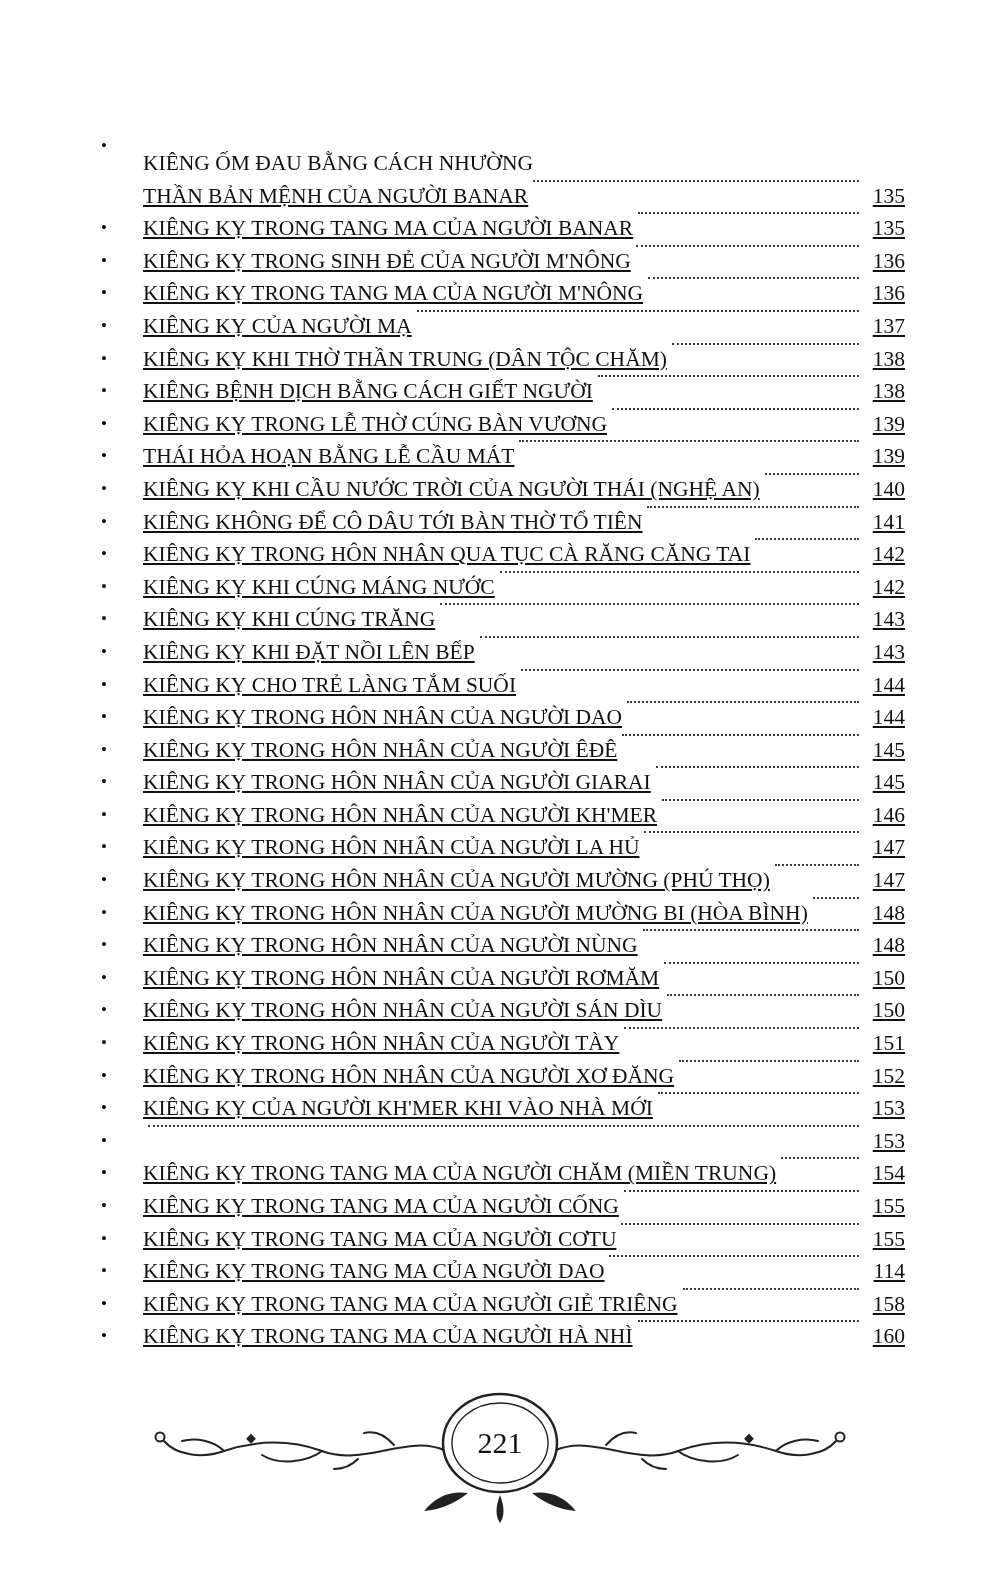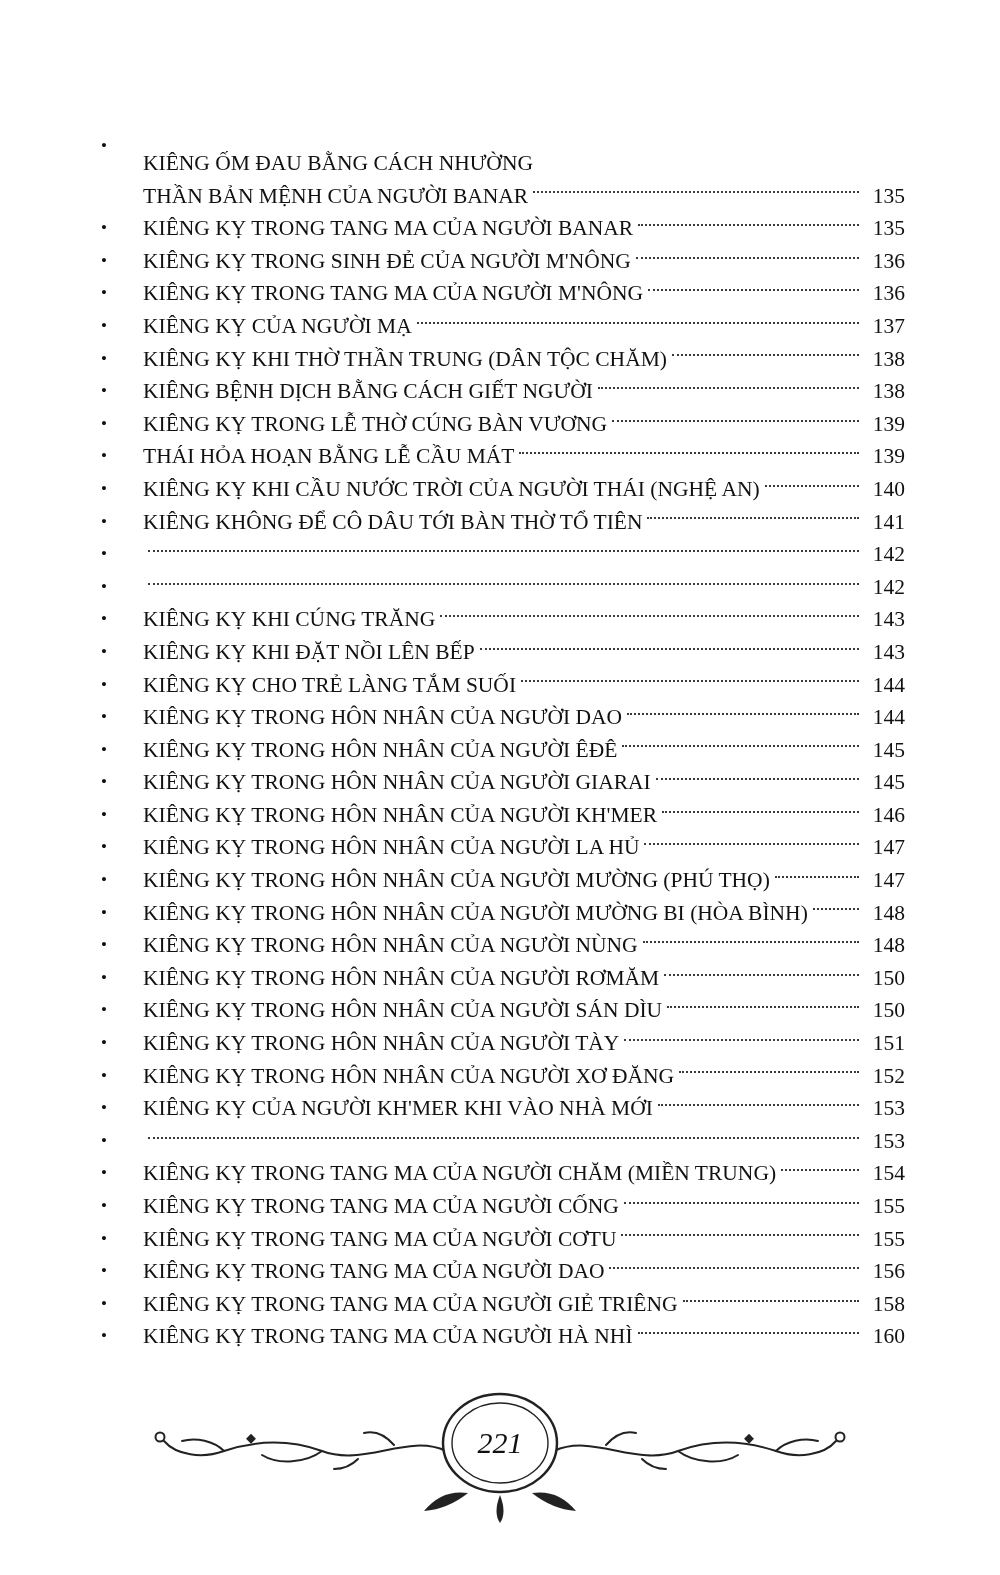--- a/index.html
+++ b/index.html
@@ -38,21 +38,22 @@
     color: #111;
   }
   .body { flex: 1 1 auto; min-width: 0; }
   .pre {
     line-height: 32.6px;
     white-space: nowrap;
     margin-top: 17px;
   }
   .dotrow {
     display: flex;
-    align-items: center;
+    align-items: flex-start;
+    text-decoration: underline;
   }
   .title {
     flex: 0 1 auto;
     white-space: nowrap;
     line-height: 32.6px;
   }
   .leader {
     flex: 1 1 auto;
     min-width: 14px;
     border-bottom: 2.4px dotted #3a3a3a;
@@ -61,21 +62,20 @@
   .pagenum {
     flex: 0 0 auto;
     min-width: 42px;
     text-align: right;
     line-height: 32.6px;
   }
   .footer {
     margin-top: 26px;
     display: flex;
     justify-content: center;
-    font-style: italic;
   }
 </style>
 </head>
 <body>
 
 <div class="page">
 
   <ul class="toc" id="toc-list">
       <li class="row">
     <span class="bullet">•</span>
@@ -196,30 +196,32 @@
         <span class="leader"></span>
         <span class="pagenum">141</span>
       </div>
     </div>
   </li>
       <li class="row">
     <span class="bullet">•</span>
     <div class="body">
 
       <div class="dotrow">
+        <span class="title">KIÊNG KỴ TRONG HÔN NHÂN QUA TỤC CÀ RĂNG CĂNG TAI</span>
         <span class="leader"></span>
         <span class="pagenum">142</span>
       </div>
     </div>
   </li>
       <li class="row">
     <span class="bullet">•</span>
     <div class="body">
 
       <div class="dotrow">
+        <span class="title">KIÊNG KỴ KHI CÚNG MÁNG NƯỚC</span>
         <span class="leader"></span>
         <span class="pagenum">142</span>
       </div>
     </div>
   </li>
       <li class="row">
     <span class="bullet">•</span>
     <div class="body">
 
       <div class="dotrow">
@@ -437,21 +439,21 @@
       </div>
     </div>
   </li>
       <li class="row">
     <span class="bullet">•</span>
     <div class="body">
 
       <div class="dotrow">
         <span class="title">KIÊNG KỴ TRONG TANG MA CỦA NGƯỜI DAO</span>
         <span class="leader"></span>
-        <span class="pagenum">156</span>
+        <span class="pagenum">114</span>
       </div>
     </div>
   </li>
       <li class="row">
     <span class="bullet">•</span>
     <div class="body">
 
       <div class="dotrow">
         <span class="title">KIÊNG KỴ TRONG TANG MA CỦA NGƯỜI GIẺ TRIÊNG</span>
         <span class="leader"></span>

